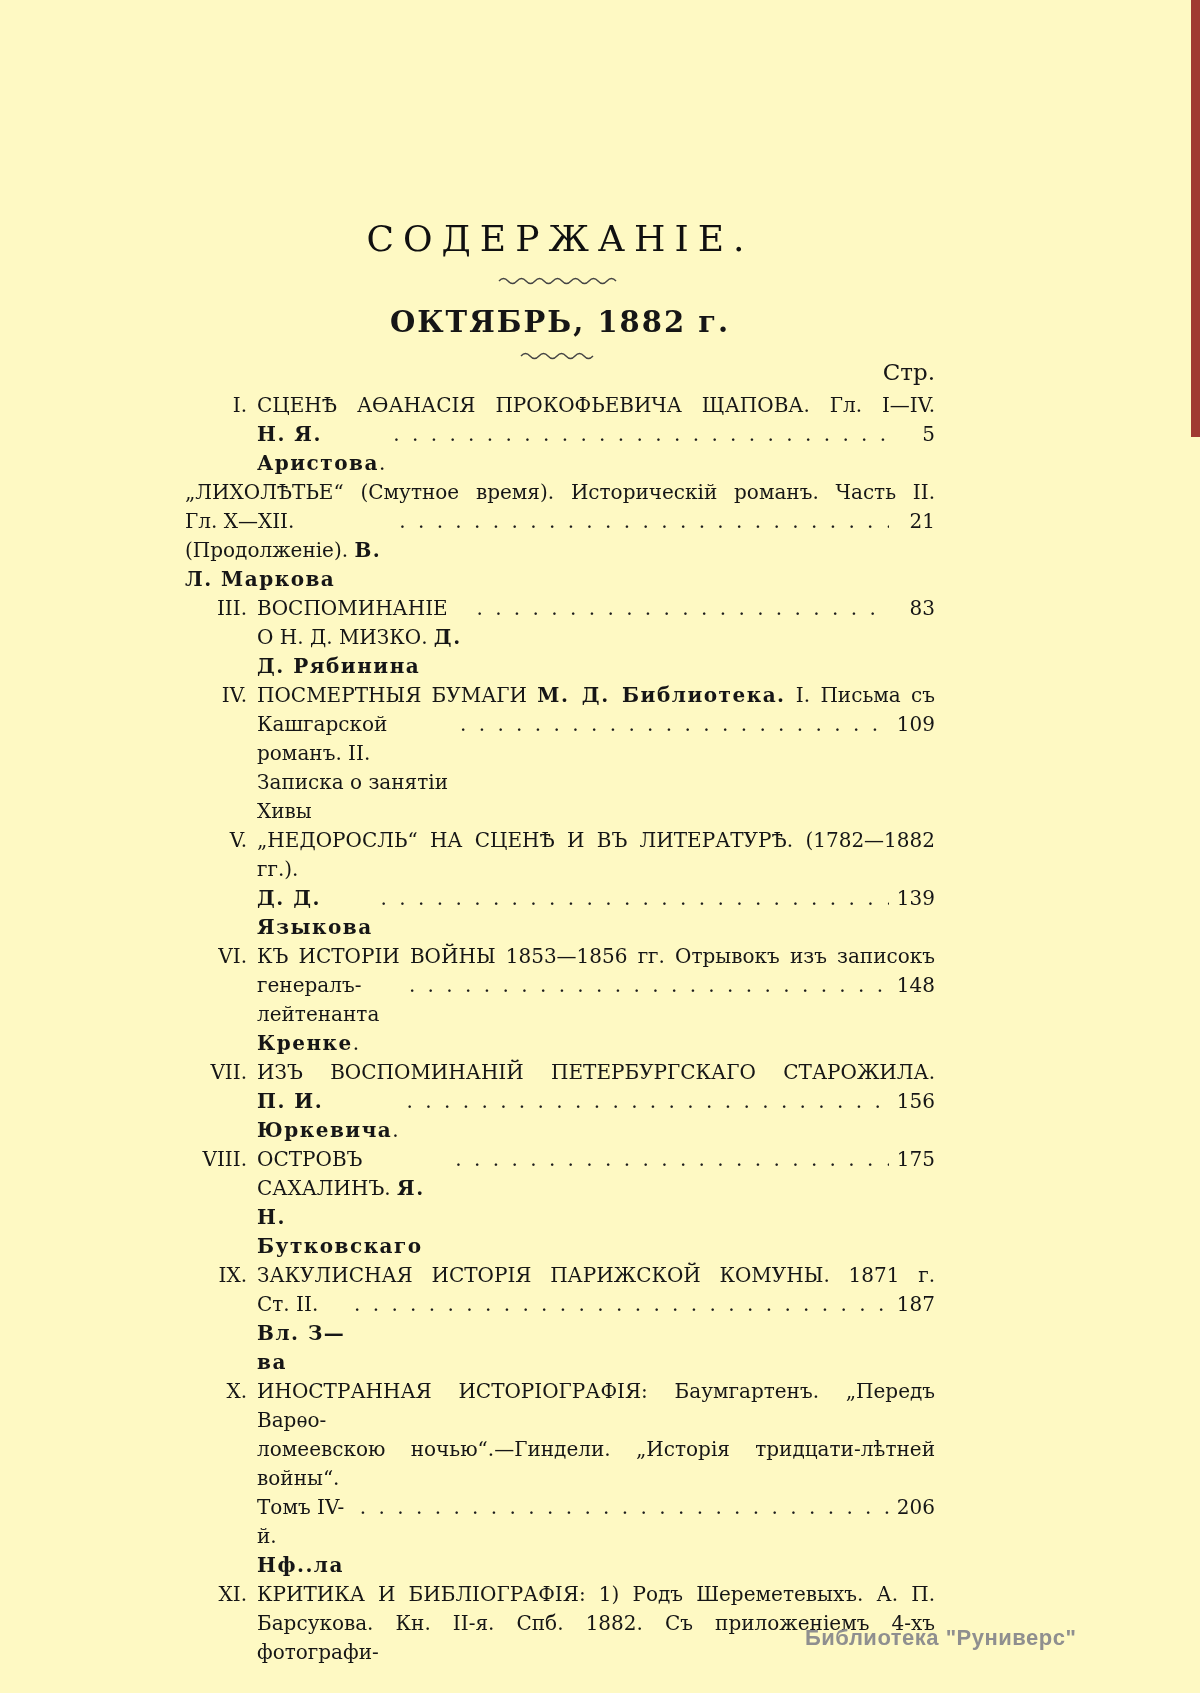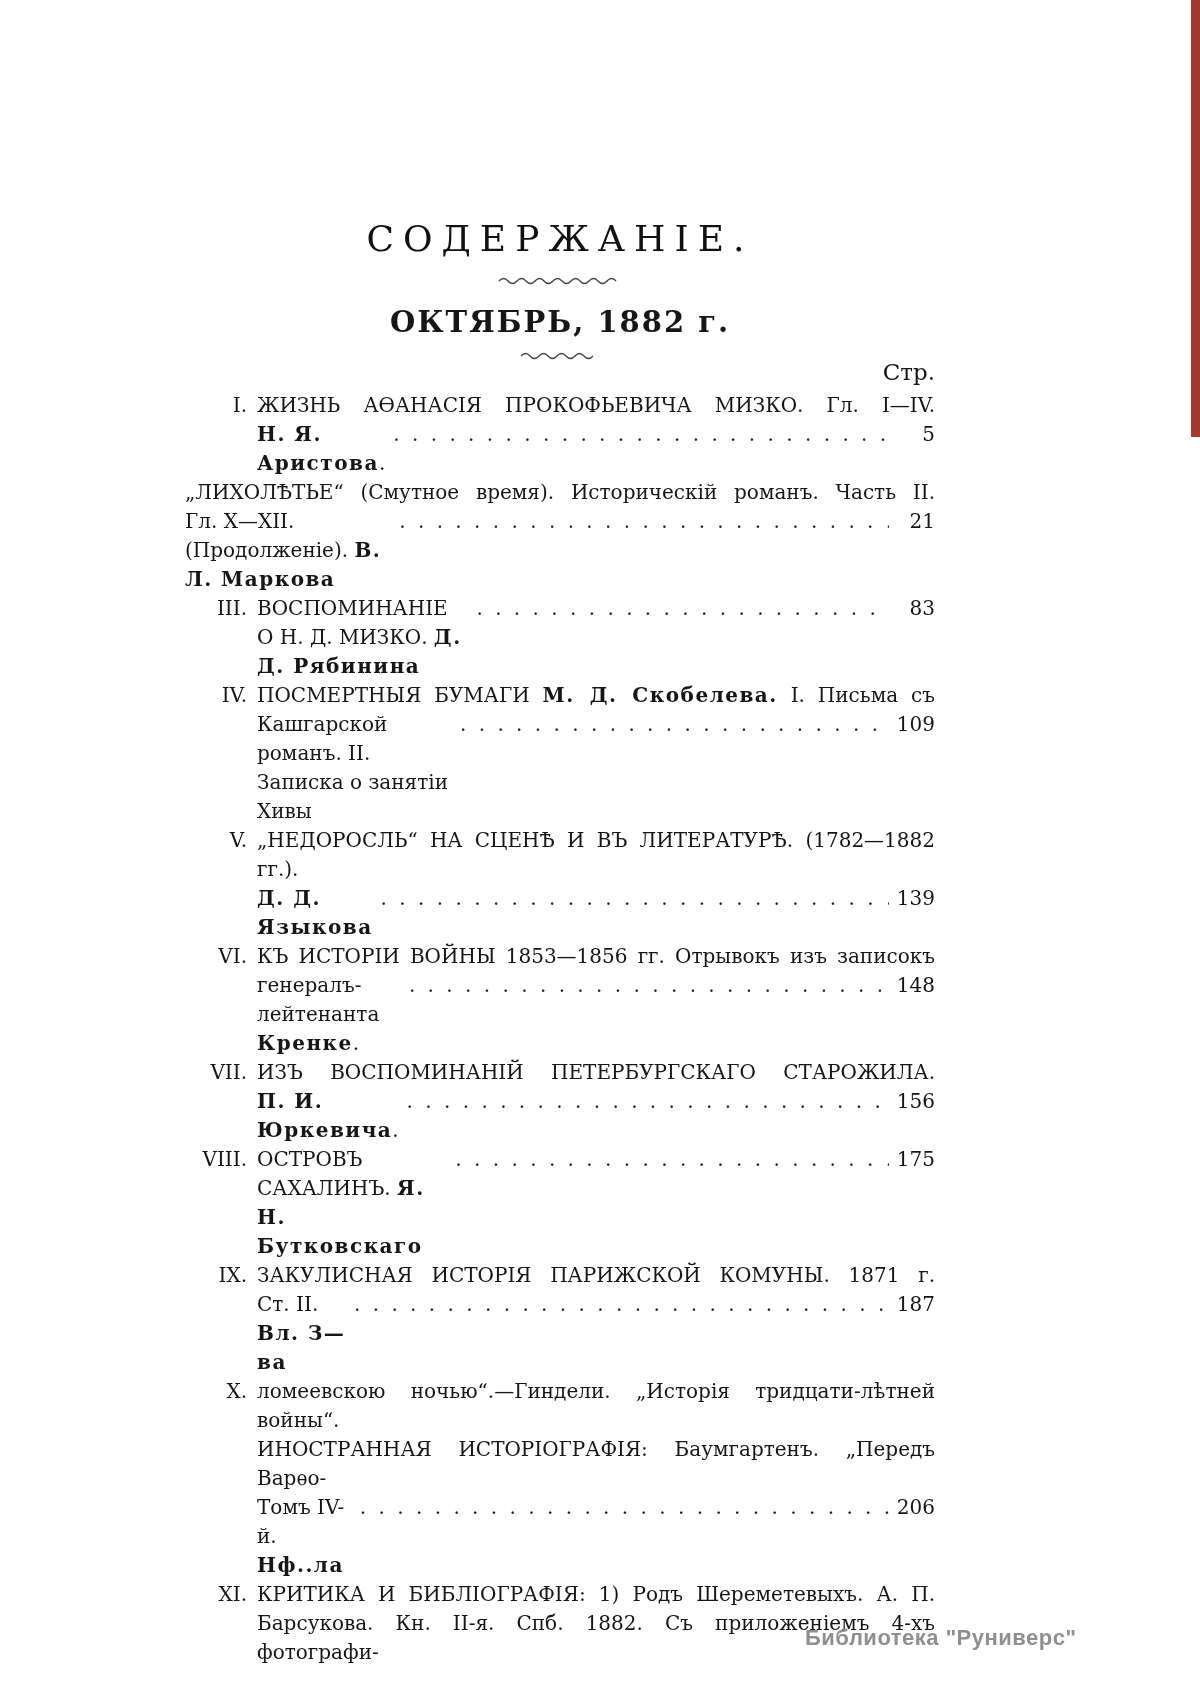--- a/index.html
+++ b/index.html
@@ -1,21 +1,21 @@
 <!DOCTYPE html>
 <html><head>
 <meta charset="utf-8">
 <style>
   html, body { margin: 0; padding: 0; background: #e8e8e8; }
   .sheet {
     position: relative;
     width: 1200px;
     height: 1693px;
     margin: 0 auto;
-    background: #ffffff;
+    background: #fef9c3;
     color: #161616;
     font-family: "DejaVu Serif", "Liberation Serif", serif;
     overflow: hidden;
   }
   .red-edge {
     position: absolute;
     top: 0; right: 0;
     width: 9px; height: 437px;
   }
   .content {
@@ -106,21 +106,21 @@
       <path d="M2 6 q4.5 -5 9 0 q4.5 5 9 0 q4.5 -5 9 0 q4.5 5 9 0 q4.5 -5 9 0 q4.5 5 9 0 q4.5 -5 9 0 q4.5 5 9 0" stroke="#444" stroke-width="1.4" fill="none"></path>
     </svg>
 
     <div class="page-col-header">Стр.</div>
 
     <div class="toc-list" id="toc-list">
         <div class="toc-entry">
           <div class="entry-number">I.</div>
           <div class="entry-body">
             <div class="toc-line j">
-              <span class="line-text"><span>ЖИЗНЬ АѲАНАСІЯ ПРОКОФЬЕВИЧА МИЗКО. Гл. I—IV.</span></span>
+              <span class="line-text"><span>СЦЕНѢ АѲАНАСІЯ ПРОКОФЬЕВИЧА ЩАПОВА. Гл. I—IV.</span></span>
             </div>
             <div class="toc-line">
               <span class="line-text"><span class="b">Н. Я. Аристова</span><span>.</span></span>
               <span class="leader"> . . . . . . . . . . . . . . . . . . . . . . . . . . . . . . . . . . . . . . . . . . . . . . . . . . . . . . . . . . . .</span>
               <span class="page-number">5</span>
             </div>
           </div>
         </div>
         <div class="toc-entry">
           <div class="entry-body">
@@ -141,21 +141,21 @@
               <span class="line-text"><span>ВОСПОМИНАНІЕ О Н. Д. МИЗКО. </span><span class="b">Д. Д. Рябинина</span></span>
               <span class="leader"> . . . . . . . . . . . . . . . . . . . . . . . . . . . . . . . . . . . . . . . . . . . . . . . . . . . . . . . . . . . .</span>
               <span class="page-number">83</span>
             </div>
           </div>
         </div>
         <div class="toc-entry">
           <div class="entry-number">IV.</div>
           <div class="entry-body">
             <div class="toc-line j">
-              <span class="line-text"><span>ПОСМЕРТНЫЯ БУМАГИ </span><span class="b">М. Д. Скобелева.</span><span> I. Письма съ</span></span>
+              <span class="line-text"><span>ПОСМЕРТНЫЯ БУМАГИ </span><span class="b">М. Д. Библиотека.</span><span> I. Письма съ</span></span>
             </div>
             <div class="toc-line">
               <span class="line-text"><span>Кашгарской романъ. II. Записка о занятіи Хивы</span></span>
               <span class="leader"> . . . . . . . . . . . . . . . . . . . . . . . . . . . . . . . . . . . . . . . . . . . . . . . . . . . . . . . . . . . .</span>
               <span class="page-number">109</span>
             </div>
           </div>
         </div>
         <div class="toc-entry">
           <div class="entry-number">V.</div>
@@ -216,24 +216,24 @@
               <span class="line-text"><span>Ст. II. </span><span class="b">Вл. З—ва</span></span>
               <span class="leader"> . . . . . . . . . . . . . . . . . . . . . . . . . . . . . . . . . . . . . . . . . . . . . . . . . . . . . . . . . . . .</span>
               <span class="page-number">187</span>
             </div>
           </div>
         </div>
         <div class="toc-entry">
           <div class="entry-number">X.</div>
           <div class="entry-body">
             <div class="toc-line j">
+              <span class="line-text"><span>ИНОСТРАННАЯ ИСТОРІОГРАФІЯ: Баумгартенъ. „Передъ Варѳо-</span></span>
+            </div>
+            <div class="toc-line j">
               <span class="line-text"><span>ломеевскою ночью“.—Гиндели. „Исторія тридцати-лѣтней войны“.</span></span>
-            </div>
-            <div class="toc-line j">
-              <span class="line-text"><span>ИНОСТРАННАЯ ИСТОРІОГРАФІЯ: Баумгартенъ. „Передъ Варѳо-</span></span>
             </div>
             <div class="toc-line">
               <span class="line-text"><span>Томъ IV-й. </span><span class="b">Нф..ла</span></span>
               <span class="leader"> . . . . . . . . . . . . . . . . . . . . . . . . . . . . . . . . . . . . . . . . . . . . . . . . . . . . . . . . . . . .</span>
               <span class="page-number">206</span>
             </div>
           </div>
         </div>
         <div class="toc-entry">
           <div class="entry-number">XI.</div>

